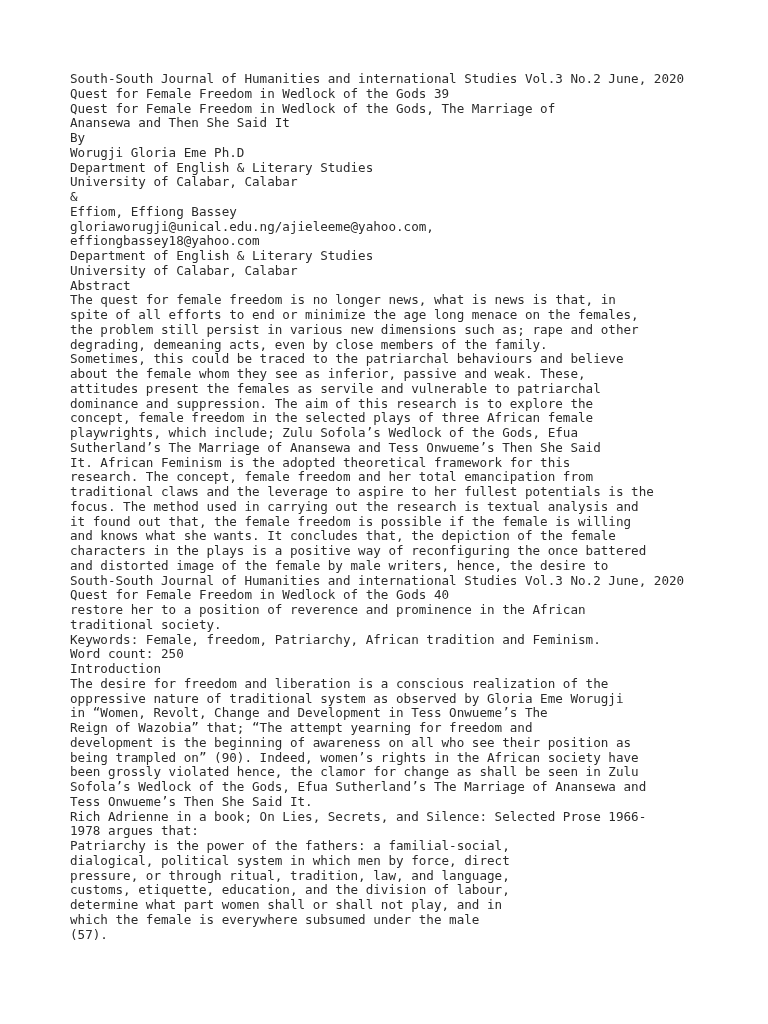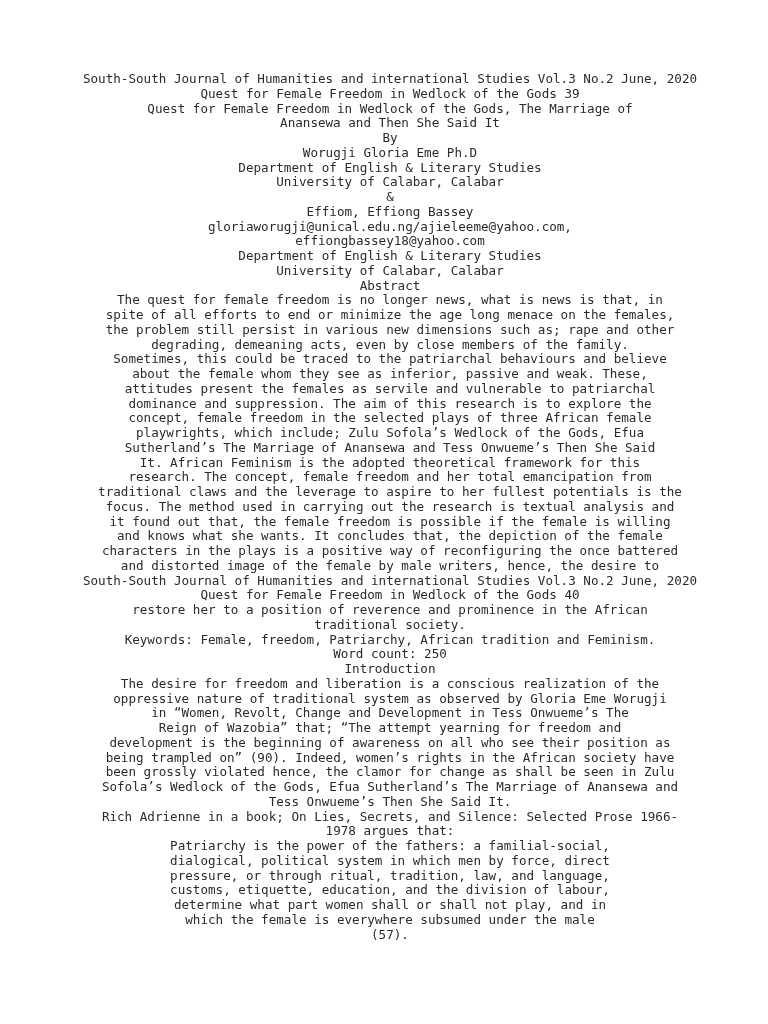--- a/index.html
+++ b/index.html
@@ -23,21 +23,20 @@
     position: absolute;
     left: 70px;
     top: 72px;
     width: 640px;
     font-family: "DejaVu Sans Mono", "Liberation Mono", monospace;
     font-size: 12.6px;
     line-height: 14.75px;
     color: #2b2b2b;
     white-space: pre;
     letter-spacing: 0;
-    text-align: center;
   }
   .line {
     height: 14.75px;
     white-space: pre;
   }
 </style>
 </head>
 <body style="background: rgb(255, 255, 255);">
 
 <div class="page">

